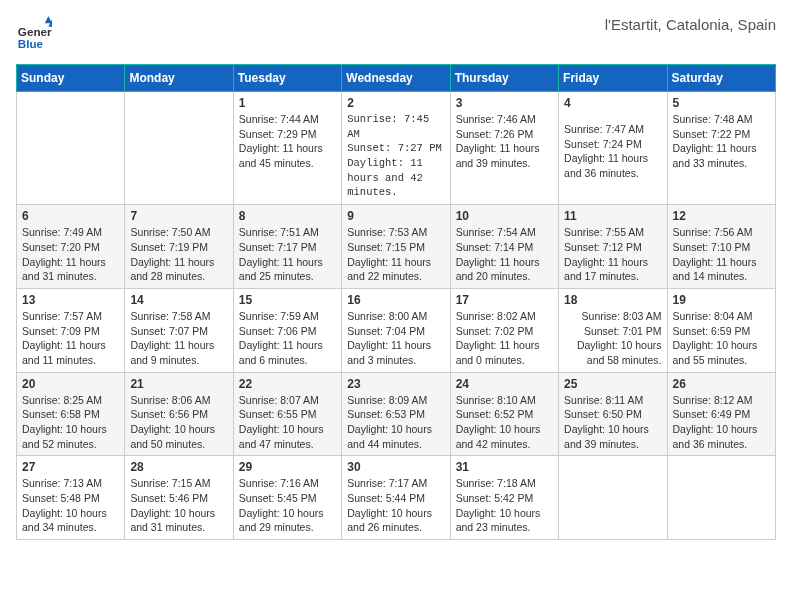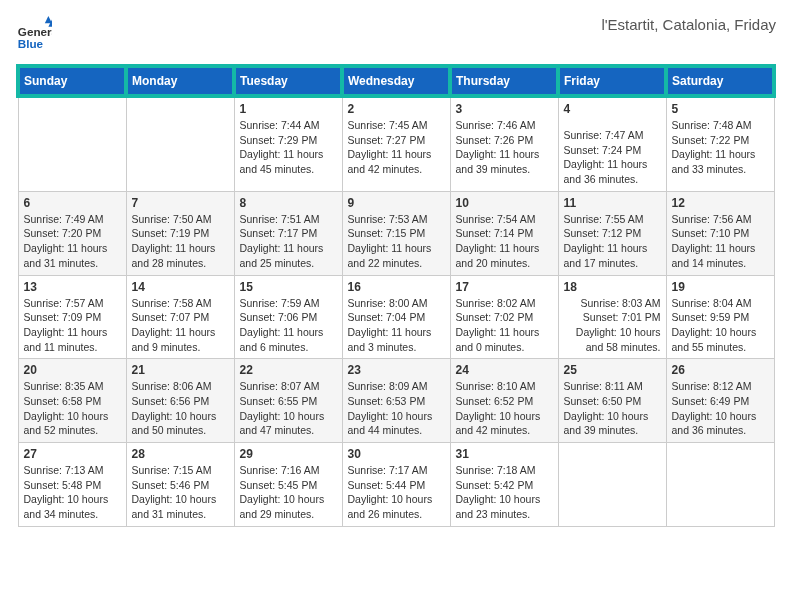--- a/index.html
+++ b/index.html
@@ -45,21 +45,21 @@
       border-collapse: collapse;
       font-size: 11px;
     }
     .calendar th {
       background: #1565c0;
       color: #fff;
       padding: 6px 4px;
       text-align: left;
       font-size: 12px;
       font-weight: bold;
-      border: 4px solid #14b8a6;
+      border: 1px solid #14b8a6;
     }
     .calendar td {
       border: 1px solid #ccc;
       vertical-align: top;
       padding: 4px 5px;
       width: calc(100% / 7);
       height: 80px;
       background: #fff;
     }
     .calendar tr:nth-child(even) td {
@@ -87,21 +87,21 @@
 <div class="header">
   <div class="logo">
     <svg class="logo-icon" viewBox="0 0 40 40">
       <text x="2" y="22" font-size="13" font-weight="bold" fill="#333">General</text>
       <text x="2" y="35" font-size="13" font-weight="bold" fill="#1565c0">Blue</text>
       <polygon points="32,8 40,8 36,0" fill="#1565c0"></polygon>
       <polygon points="36,12 44,12 40,4" fill="#1565c0"></polygon>
     </svg>
   </div>
   <div class="title-block">
-    <div class="location">l'Estartit, Catalonia, Friday</div>
+    <div class="location">l'Estartit, Catalonia, Spain</div>
   </div>
 </div>
 
 <table class="calendar">
   <thead>
     <tr id="cal-header-row">
         <th>Sunday</th>
         <th>Monday</th>
         <th>Tuesday</th>
         <th>Wednesday</th>
@@ -115,21 +115,21 @@
         <td class="empty-cell"></td>
         <td class="empty-cell"></td>
         <td>
           <span class="day-num">1</span>
           <div class="day-info" style="white-space: pre-line;">Sunrise: 7:44 AM
 Sunset: 7:29 PM
 Daylight: 11 hours and 45 minutes.</div>
         </td>
         <td>
           <span class="day-num">2</span>
-          <div class="day-info" style="white-space: pre-line;">Sunrise: 7:45 AM
+          <div class="day-info" style="white-space: pre-line; font-family: Liberation Mono, monospace;">Sunrise: 7:45 AM
 Sunset: 7:27 PM
 Daylight: 11 hours and 42 minutes.</div>
         </td>
         <td>
           <span class="day-num">3</span>
           <div class="day-info" style="white-space: pre-line;">Sunrise: 7:46 AM
 Sunset: 7:26 PM
 Daylight: 11 hours and 39 minutes.</div>
         </td>
         <td>
@@ -222,28 +222,28 @@
         </td>
         <td>
           <span class="day-num">18</span>
           <div class="day-info" style="white-space: pre-line; text-align: right;">Sunrise: 8:03 AM
 Sunset: 7:01 PM
 Daylight: 10 hours and 58 minutes.</div>
         </td>
         <td>
           <span class="day-num">19</span>
           <div class="day-info" style="white-space: pre-line;">Sunrise: 8:04 AM
-Sunset: 9:59 PM
+Sunset: 6:59 PM
 Daylight: 10 hours and 55 minutes.</div>
         </td>
       </tr>
       <tr>
         <td>
           <span class="day-num">20</span>
-          <div class="day-info" style="white-space: pre-line;">Sunrise: 8:35 AM
+          <div class="day-info" style="white-space: pre-line;">Sunrise: 8:25 AM
 Sunset: 6:58 PM
 Daylight: 10 hours and 52 minutes.</div>
         </td>
         <td>
           <span class="day-num">21</span>
           <div class="day-info" style="white-space: pre-line;">Sunrise: 8:06 AM
 Sunset: 6:56 PM
 Daylight: 10 hours and 50 minutes.</div>
         </td>
         <td>

